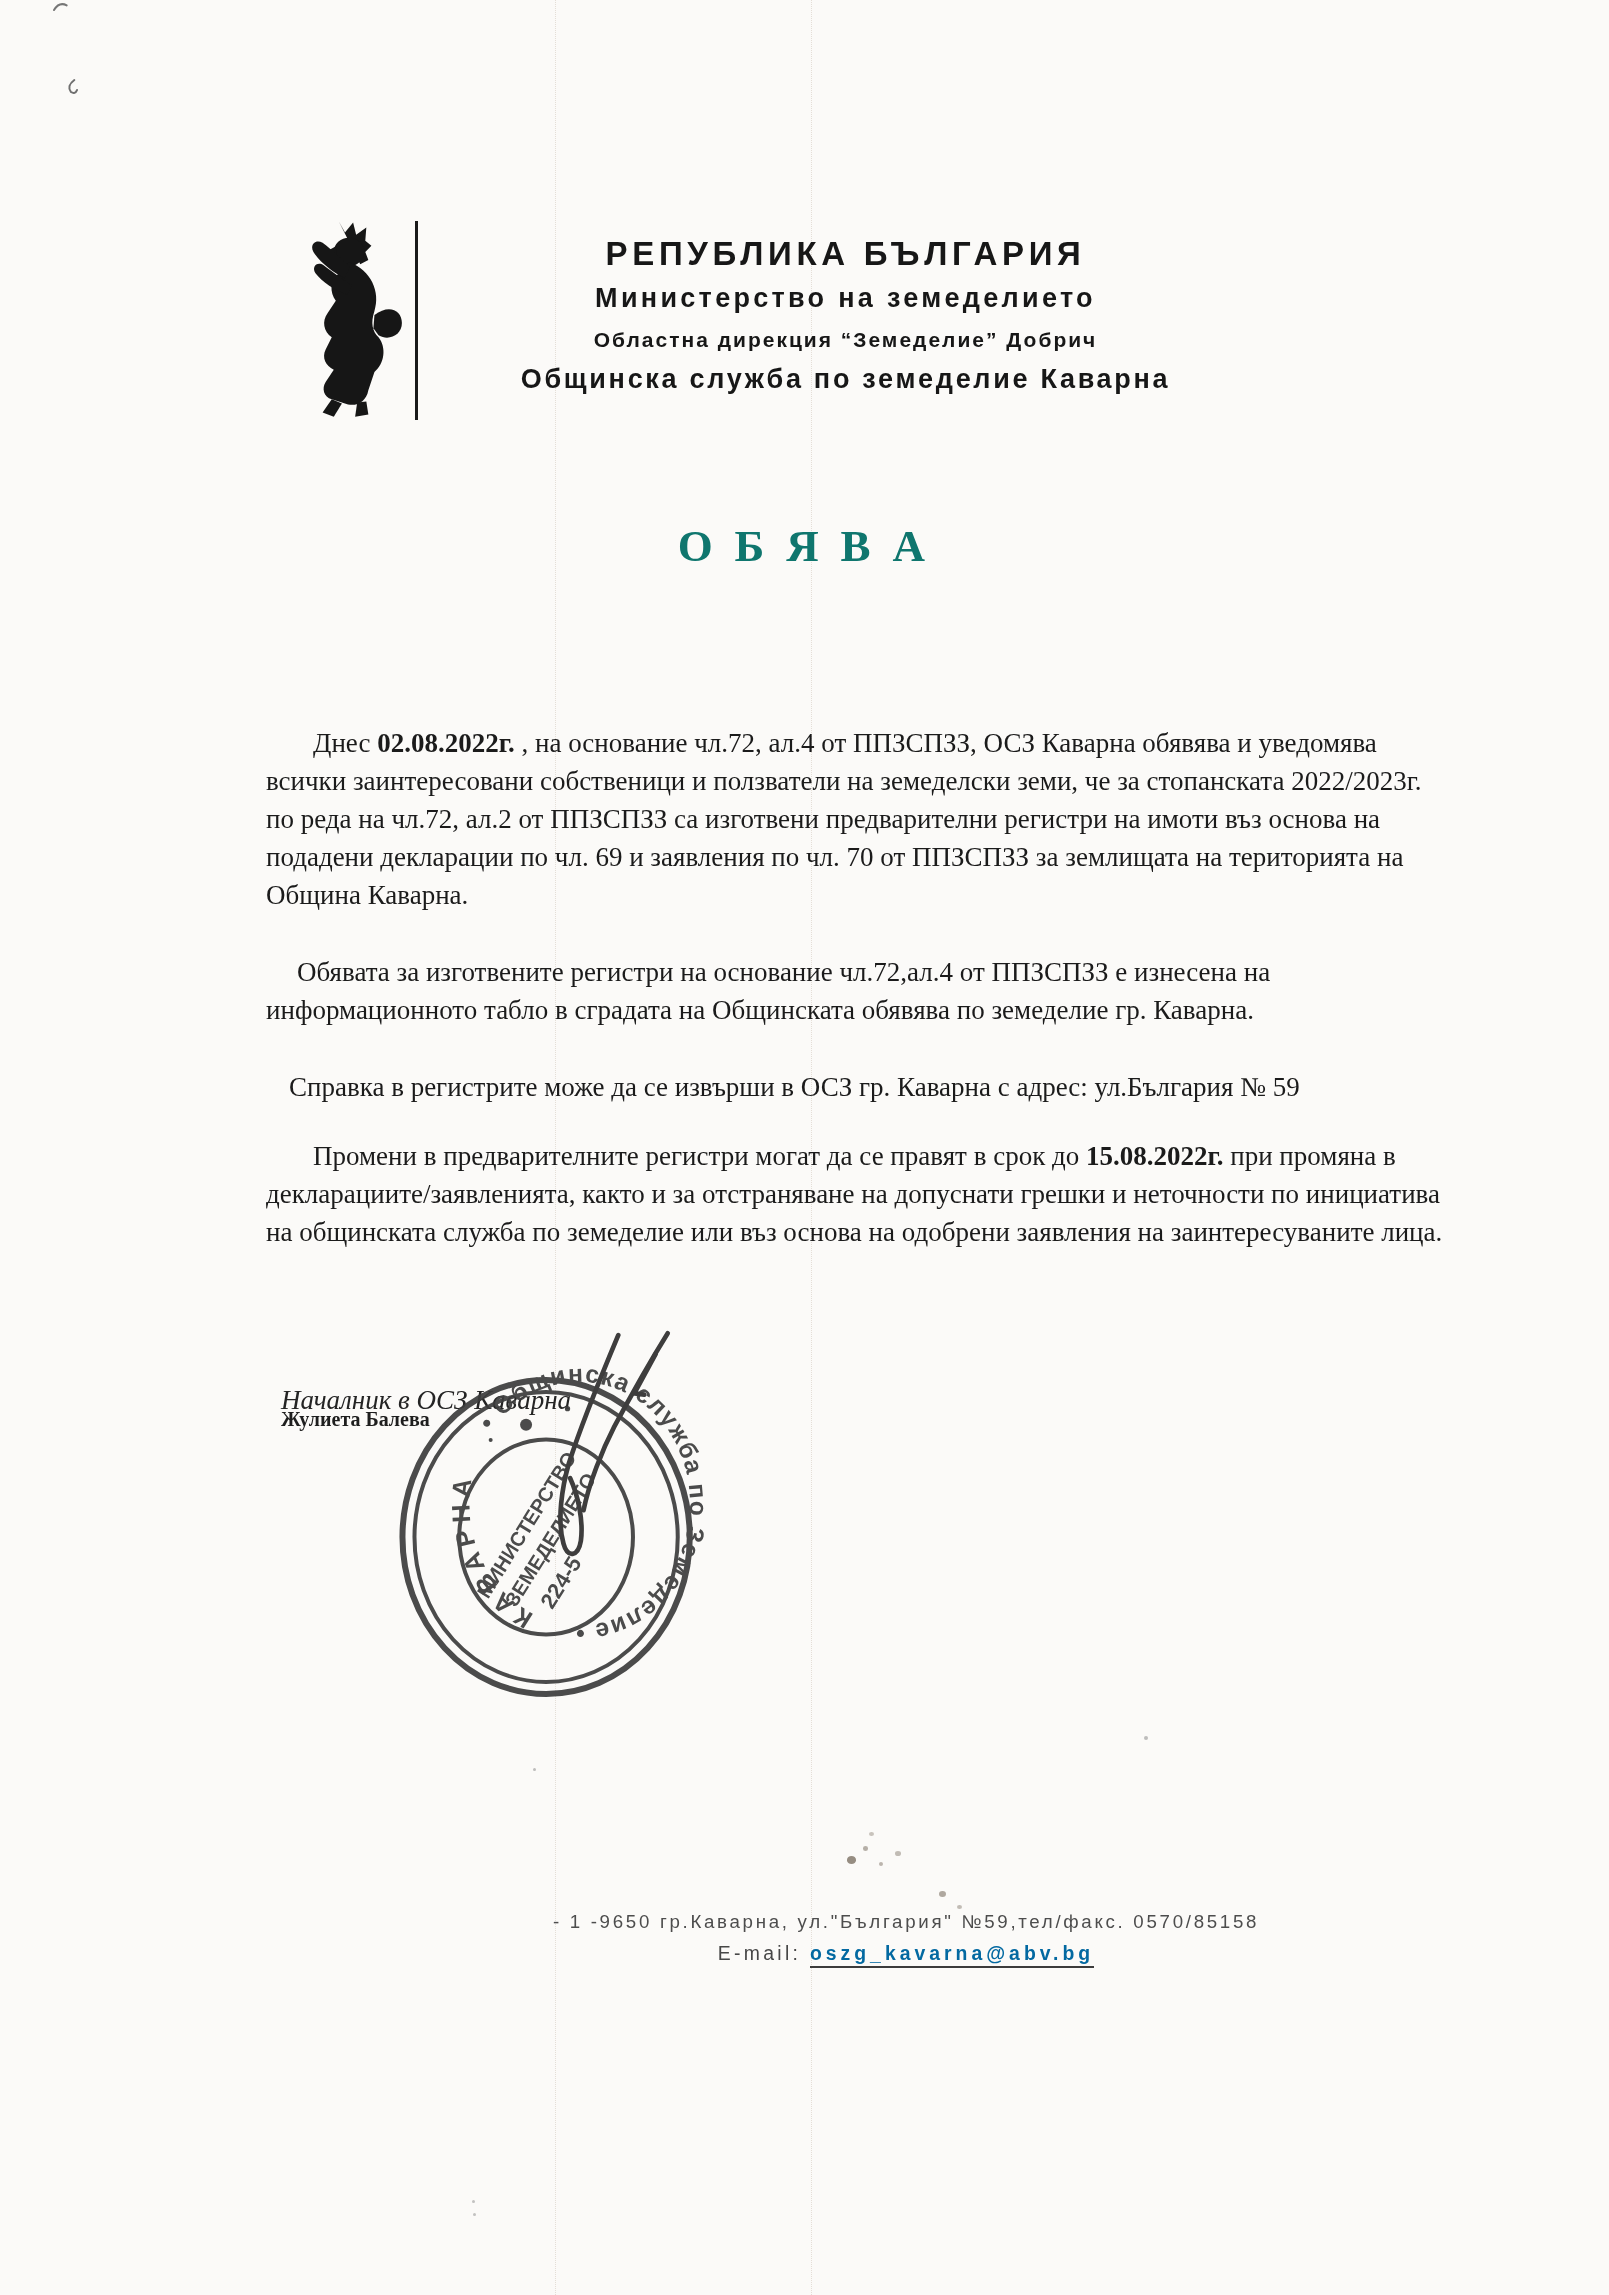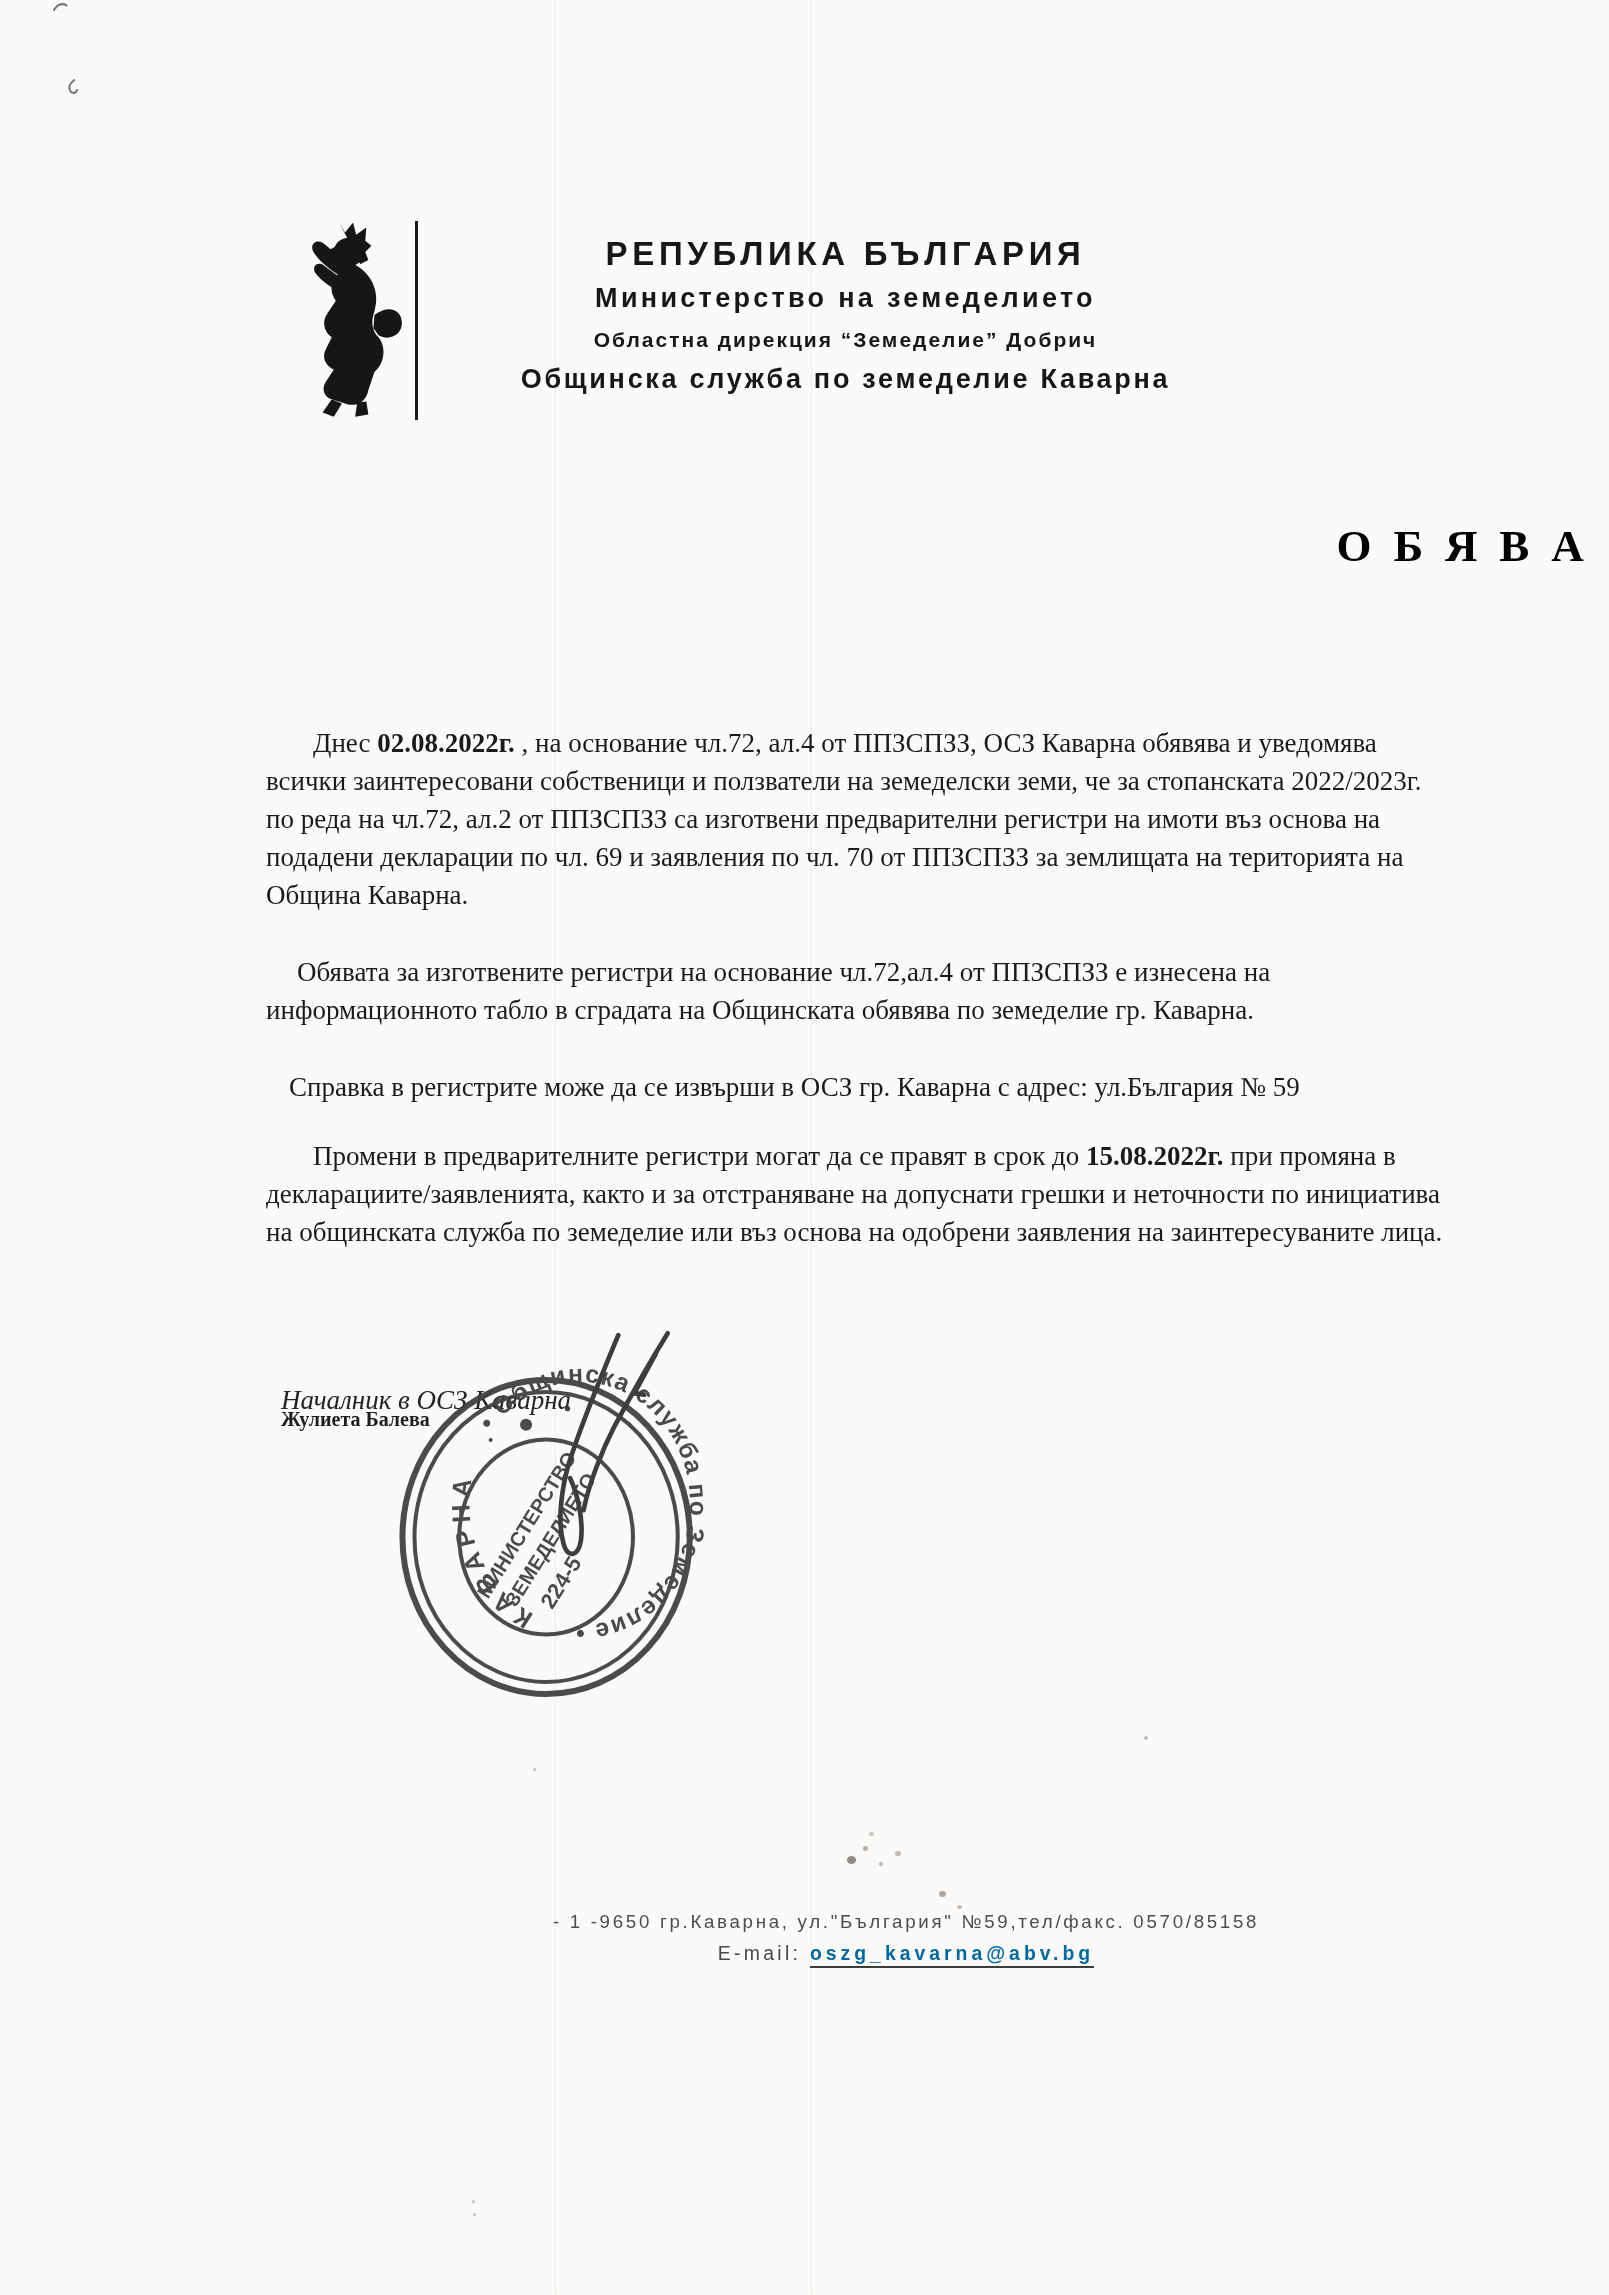--- a/index.html
+++ b/index.html
@@ -23,24 +23,24 @@
     text-align:center;
     font-family:"Liberation Sans", sans-serif;
     font-weight:bold;color:#171717;
   }
   .h-country{font-size:33px;letter-spacing:4.7px;line-height:48px;}
   .h-ministry{font-size:27px;letter-spacing:3.3px;line-height:41px;}
   .h-directorate{font-size:21px;letter-spacing:2px;line-height:41px;}
   .h-office{font-size:27px;letter-spacing:2.7px;line-height:39px;}
   
   .doc-title{
-    position:absolute;left:5px;top:520px;width:1584px;
-    text-align:right;
+    position:absolute;left:12px;top:520px;width:1584px;
+    text-align:center;
     font-family:"Liberation Serif", serif;
-    font-weight:bold;font-size:45px;letter-spacing:5.3px;color:#000000;
+    font-weight:bold;font-size:45px;letter-spacing:5.3px;color:#0f766e;
   }
   
   .body-text{position:absolute;left:254px;top:712px;width:1203px;font-size:27px;line-height:38px;color:#1b1b1b;}
   .body-text p{margin:12px;}
   .p1{text-indent:47px;margin-bottom:39px !important;}
   .p2{text-indent:31px;margin-bottom:39px !important;}
   .p3{text-indent:23px;margin-bottom:31px !important;white-space:nowrap;}
   .p4{text-indent:47px;}
   .bdate{font-weight:bold;}
   

